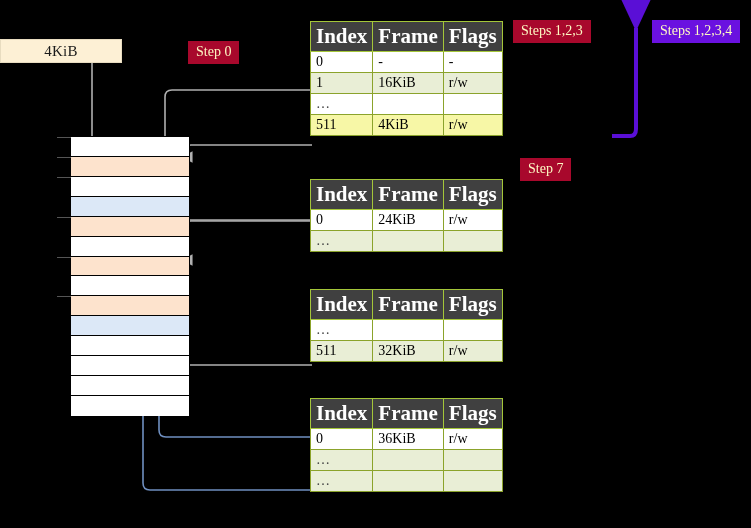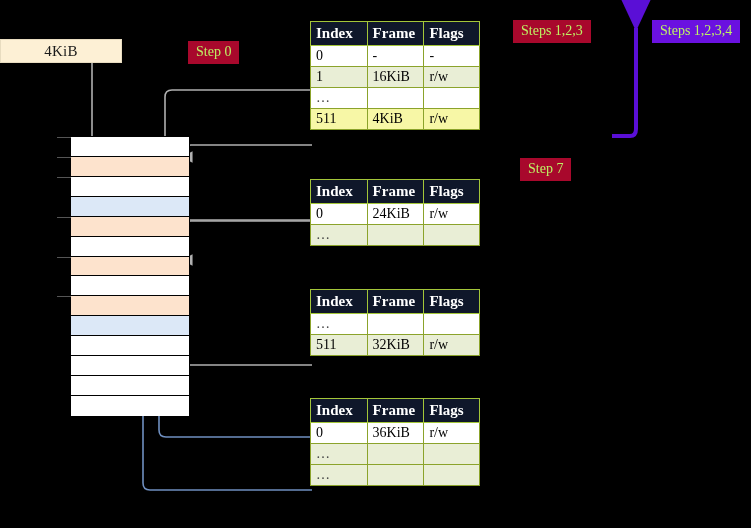--- a/index.html
+++ b/index.html
@@ -16,21 +16,21 @@
   
   .kib-box{
     position:absolute;left:0;top:39px;width:120px;height:22px;
     background:#fdf0d5;border:1px solid #e8dcc0;
     display:flex;align-items:center;justify-content:center;
     font-size:15px;color:#1a1a1a;letter-spacing:.2px;
   }
 
   
   .badge{
-    position:absolute;color:#bef264;font-size:14px;line-height:1;
+    position:absolute;color:#fef9c3;font-size:14px;line-height:1;
     padding:4px 8px 5px 8px;white-space:nowrap;
   }
   .badge.crimson{background:#a8082c;}
   .badge.violet{background:#6a11e0;}
   #badge-step0{left:188px;top:41px;}
   #badge-step123{left:513px;top:20px;}
   #badge-step1234{left:652px;top:20px;}
   #badge-step4{left:520px;top:158px;}
 
   
@@ -47,21 +47,21 @@
   .ptable{
     position:absolute;width:170px;border-collapse:collapse;
     border:1px solid #b9b9b9;background:#fff;
   }
   .ptable td,.ptable th{
     border:1px solid #8ba32b;
     font-size:14px;padding:2px 5px;height:21px;box-sizing:border-box;
     text-align:left;vertical-align:middle;font-weight:normal;
   }
   .ptable th{
-    background:#0f172a;color:#ffffff;font-weight:bold;font-size:15px;
+    background:#404040;color:#ffffff;font-weight:bold;font-size:21px;
     border:1px solid #a4c639;height:24px;
   }
   .ptable td.c-index{width:57px;}
   .ptable td.c-frame{width:57px;}
   .ptable td.c-flags{width:56px;}
   .ptable th.c-index{width:57px;}
   .ptable th.c-frame{width:57px;}
   .ptable th.c-flags{width:56px;}
   tr.r-white td{background:#ffffff;}
   tr.r-tint td{background:#e9eed6;}

